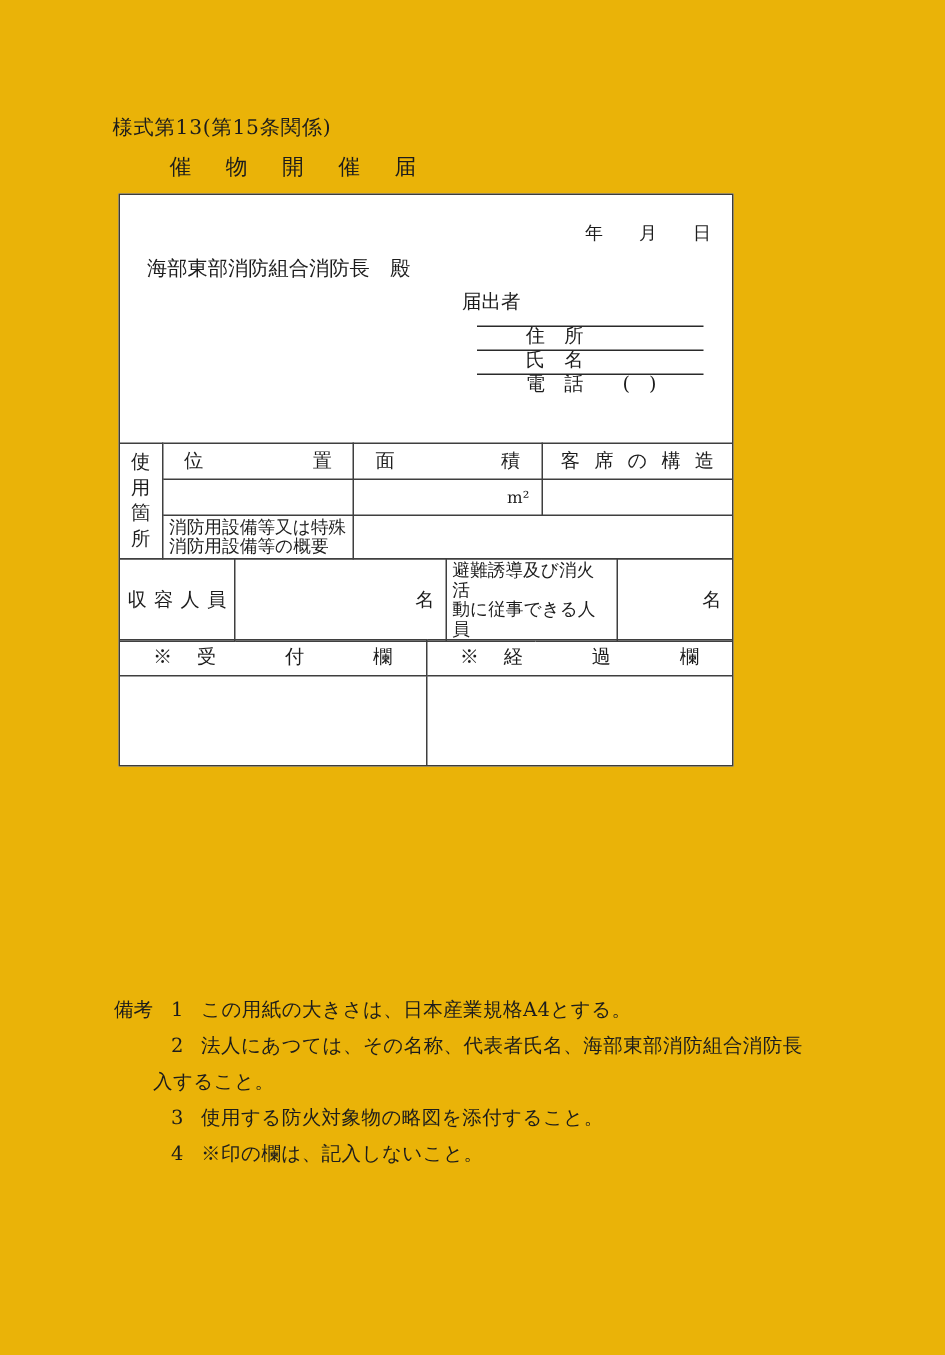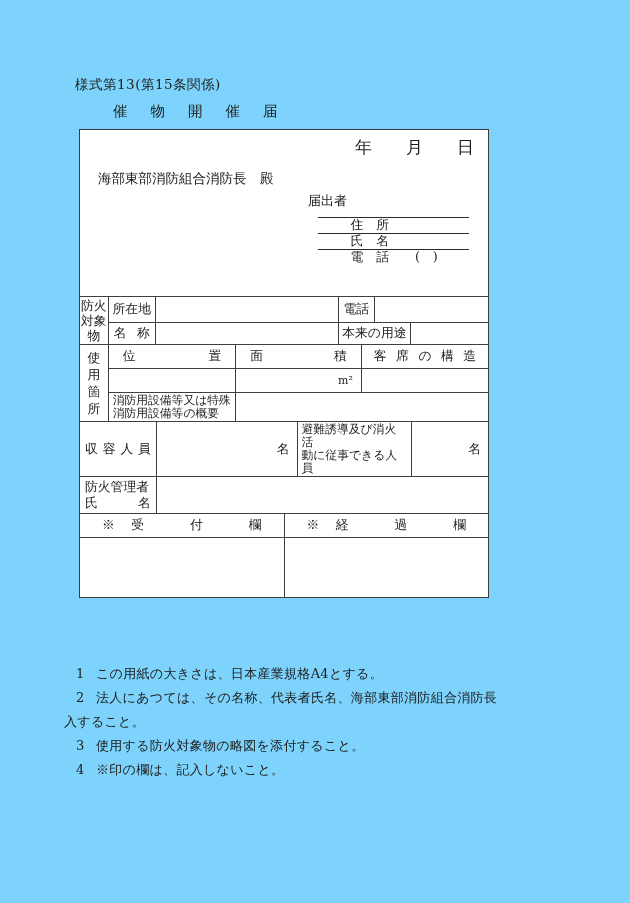--- a/index.html
+++ b/index.html
@@ -1,28 +1,28 @@
 <!DOCTYPE html>
 <html><head>
 <meta charset="utf-8">
 <style>
   * { box-sizing: border-box; }
   html,body { margin:0; padding:0; background:#e8e8e8; }
   .page {
     position:relative; width:630px; height:903px; margin:0 auto;
-    background:#7dd3fc; color:#1c1c1c;
+    background:#eab308; color:#1c1c1c;
     font-family:"DejaVu Serif","Liberation Serif",serif;
     font-size:13px; overflow:hidden;
   }
   .form-code { position:absolute; left:75px; top:76px; font-size:13.5px; letter-spacing:0.5px; }
   .form-title { position:absolute; left:113px; top:102px; width:408px; text-align:left;
                 font-size:14.5px; letter-spacing:23px; white-space:nowrap; }
   .form-box { position:absolute; left:79px; top:129px; width:410px; border:1px solid #3c3c3c; background:#fff; }
   .box-top { position:relative; height:166px; }
-  .date-line { position:absolute; top:6px; right:14px; font-size:17px; white-space:pre; }
+  .date-line { position:absolute; top:17px; right:14px; font-size:12px; white-space:pre; }
   .addressee { position:absolute; top:40px; left:18px; font-size:13.5px; }
   .declarer-label { position:absolute; top:62px; left:228px; }
   .field-row { position:absolute; left:238px; width:151px; height:16px; line-height:15px;
                border-bottom:1px solid #2a2a2a; font-size:12.8px; white-space:pre; }
   .f1 { top:72px; } .f2 { top:88px; } .f3 { top:104px; }
   .f-value { margin-left:26px; }
   .statement { position:absolute; top:133px; left:2px; width:405px;
                font-size:12.6px; line-height:16px; text-indent:12px; letter-spacing:0.2px; }
   table { border-collapse:collapse; table-layout:fixed; width:100%;
           border-left:hidden; border-right:hidden; margin-top:-1px; }
@@ -70,45 +70,20 @@
         <span>住　所</span><span class="f-value"></span>
       </div>
       <div class="field-row f2">
         <span>氏　名</span><span class="f-value"></span>
       </div>
       <div class="field-row f3">
         <span>電　話</span><span class="f-value">(　)</span>
       </div>
     </div>
 
-    <table class="g1">
-      <colgroup>
-          <col style="width:28px">
-          <col style="width:47px">
-          <col style="width:182px">
-          <col style="width:36px">
-          <col style="width:36px">
-          <col style="width:77px">
-        </colgroup>
-      <tbody>
-          <tr class="r1">
-        <td rowspan="2" class="vlab">防火対象物</td>
-        <td class="ctr">所在地</td>
-        <td></td>
-        <td class="ctr">電話</td>
-        <td colspan="2"></td>
-      </tr>
-      <tr class="r2">
-        <td class="jl p4">名称</td>
-        <td></td>
-        <td colspan="2" class="ctr">本来の用途</td>
-        <td></td>
-      </tr>
-    </tbody>
-      </table>
 
     <table class="g2">
       <colgroup>
           <col style="width:28px">
           <col style="width:127px">
           <col style="width:125px">
           <col style="width:126px">
         </colgroup>
       <tbody>
           <tr class="r3">
@@ -152,27 +127,20 @@
       </tr>
     </tbody>
       </table>
 
     <table class="g4">
       <colgroup>
           <col style="width:76px">
           <col style="width:330px">
         </colgroup>
       <tbody>
-          <tr class="r9">
-        <td class="two2">
-          <div>防火管理者</div>
-          <div class="jl">氏　名</div>
-        </td>
-        <td></td>
-      </tr>
     </tbody>
       </table>
 
     <table class="g5">
       <colgroup>
           <col style="width:203px">
           <col style="width:203px">
         </colgroup>
       <tbody>
           <tr class="r11">
@@ -182,20 +150,21 @@
       <tr class="r12">
         <td></td>
         <td></td>
       </tr>
     </tbody>
       </table>
 
   </div>
 
   <div class="notes">
+    <div class="notes-label">備考</div>
     <div class="notes-items">
       <div class="note-item">
         <span class="note-num">1</span>
         <span class="note-txt">この用紙の大きさは、日本産業規格A4とする。</span>
       </div>
       <div class="note-item">
         <span class="note-num">2</span>
         <span class="note-txt">法人にあつては、その名称、代表者氏名、海部東部消防組合消防長</span>
       </div>
       <div class="note-cont">入すること。</div>

